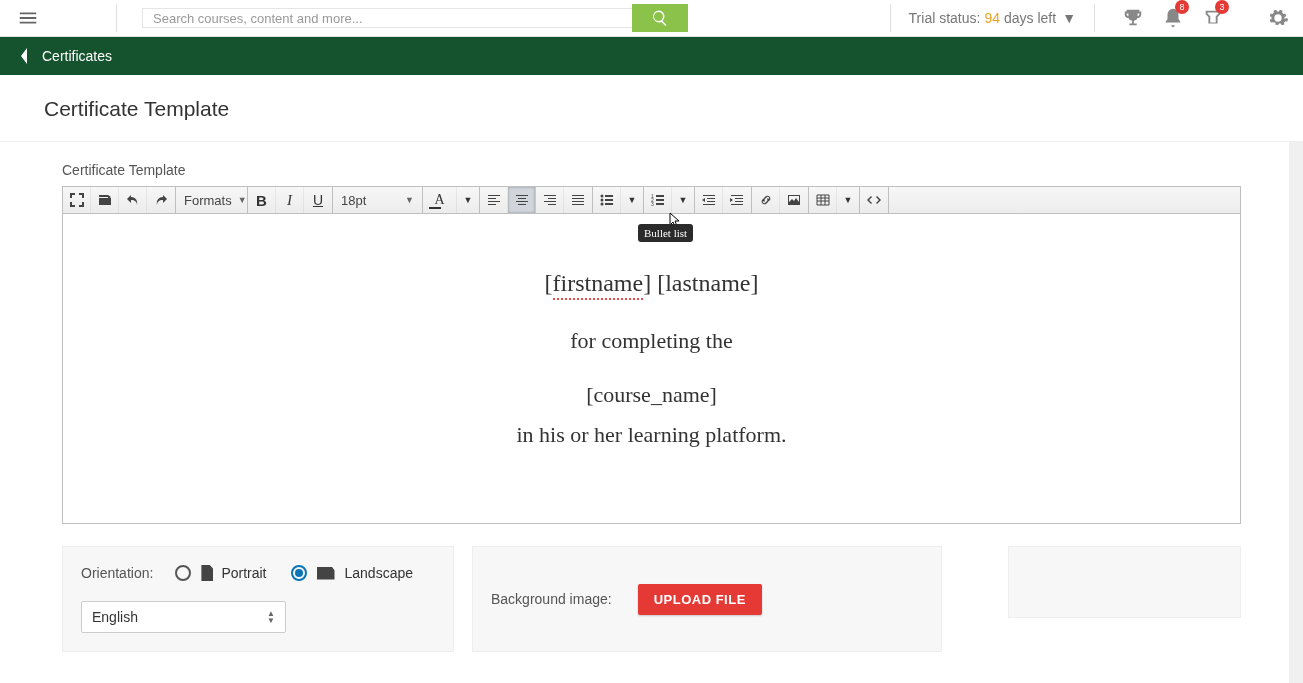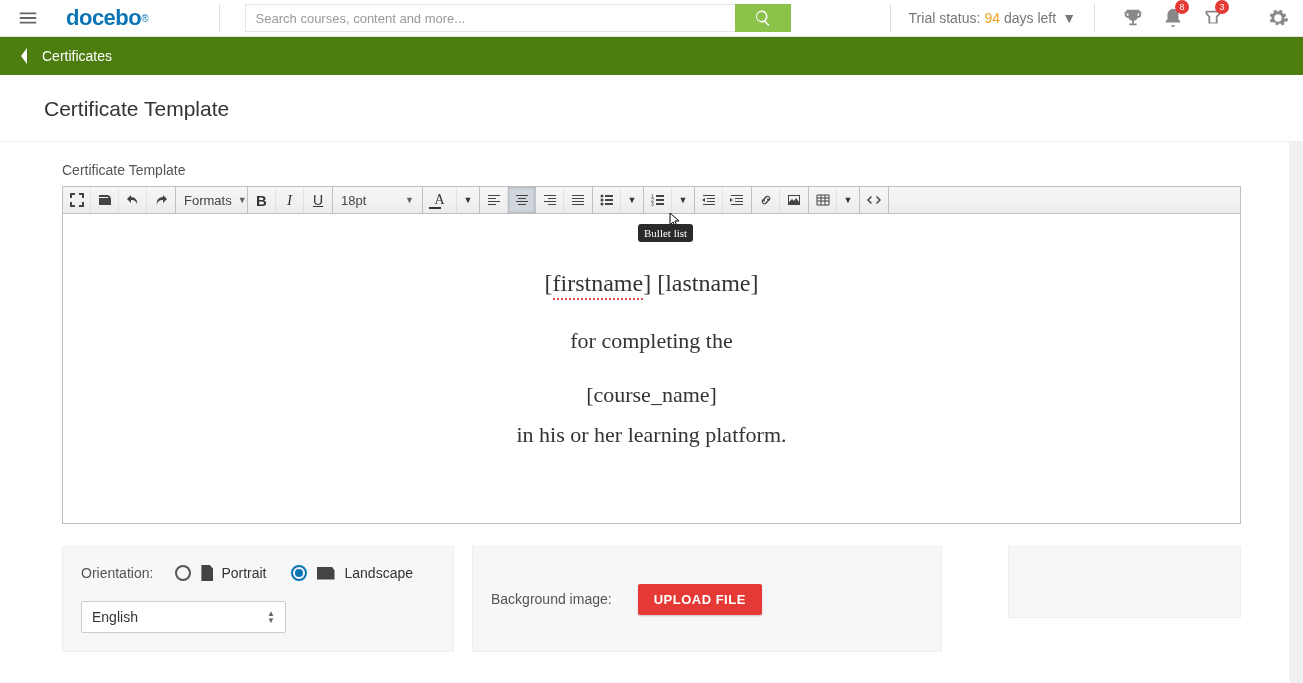--- a/index.html
+++ b/index.html
@@ -6,36 +6,36 @@
 body { font-family: Arial, Helvetica, sans-serif; font-size: 14px; background: #fff; color: #333; width: 1303px; }
 
 
 .topbar { height: 37px; display: flex; align-items: center; border-bottom: 1px solid #e0e0e0; background: #fff; }
 .hamburger { width: 56px; display: flex; align-items: center; justify-content: center; height: 100%; cursor: pointer; }
 .hamburger svg { width: 22px; height: 22px; fill: #666; }
 .logo { padding: 0 10px; display: flex; align-items: center; height: 100%; }
 .logo-text { font-weight: bold; font-size: 22px; color: #0a74b5; letter-spacing: -0.5px; }
 .logo-sep { width: 1px; height: 28px; background: #e0e0e0; margin-left: 60px; }
 .search-wrap { display: flex; align-items: center; margin-left: 25px; flex: 0 0 auto; }
-.search-input { width: 490px; height: 28px; border: 1px solid #e5e5e5; border-right: none; padding: 0 10px; font-size: 13px; color: #c2410c; outline: none; }
+.search-input { width: 490px; height: 20px; border: 1px solid #e5e5e5; border-right: none; padding: 0 10px; font-size: 13px; color: #c2410c; outline: none; }
 .search-input::placeholder { color: #999; }
 .search-btn { width: 56px; height: 28px; background: #8bc34a; border: none; display: flex; align-items: center; justify-content: center; cursor: pointer; }
 .search-btn svg { width: 18px; height: 18px; fill: #fff; }
 .top-right { margin-left: auto; display: flex; align-items: center; height: 100%; }
 .vsep { width: 1px; height: 28px; background: #e0e0e0; margin: 0 18px; }
 .trial { display: flex; align-items: center; color: #777; font-size: 14px; cursor: pointer; }
 .trial .days { color: #f0a020; margin: 0 4px; }
 .trial .chev { margin-left: 6px; }
 .icon-btn { position: relative; width: 40px; display: flex; align-items: center; justify-content: center; height: 100%; cursor: pointer; }
 .icon-btn svg { width: 22px; height: 22px; fill: #888; }
 .badge { position: absolute; top: 0px; right: 4px; background: #e53935; color: #fff; font-size: 9px; border-radius: 50%; width: 14px; height: 14px; display: flex; align-items: center; justify-content: center; }
 .gear { width: 50px; margin-left: 20px; }
 
 
-.breadcrumb-bar { background: #4d7c0f; height: 38px; display: flex; align-items: center; padding: 0 14px; color: #fff; }
+.breadcrumb-bar { background: #14532d; height: 38px; display: flex; align-items: center; padding: 0 14px; color: #fff; }
 .breadcrumb-bar .back { width: 20px; display: flex; align-items: center; justify-content: center; cursor: pointer; }
 .breadcrumb-bar .back svg { width: 10px; height: 16px; fill: #fff; }
 .breadcrumb-bar .crumb { margin-left: 8px; font-size: 14px; }
 
 
 .page-title-wrap { padding: 22px 44px 20px; border-bottom: 1px solid #f0f0f0; }
 .page-title { font-size: 21px; font-weight: 400; color: #333; }
 
 
 .content { padding: 20px 62px 30px; position: relative; }
@@ -95,24 +95,20 @@
 </style>
 </head>
 <body>
 
 <div class="topbar">
   <div class="hamburger">
     <svg viewBox="0 0 24 24">
         <path d="M3 6h18v2H3zM3 11h18v2H3zM3 16h18v2H3z"></path>
       </svg>
   </div>
-  <div class="logo">
-    <span class="logo-text">docebo</span>
-      <span style="color:#0a74b5;font-size:10px;vertical-align:super;">®</span>
-  </div>
   <div class="logo-sep"></div>
   <div class="search-wrap">
     <input class="search-input" placeholder="Search courses, content and more..." style="">
     <button class="search-btn">
       <svg viewBox="0 0 24 24">
           <path d="M10 2a8 8 0 015.3 13.9l5.4 5.4-1.4 1.4-5.4-5.4A8 8 0 1110 2zm0 2a6 6 0 100 12 6 6 0 000-12z"></path>
         </svg>
     </button>
   </div>
   <div class="top-right">

